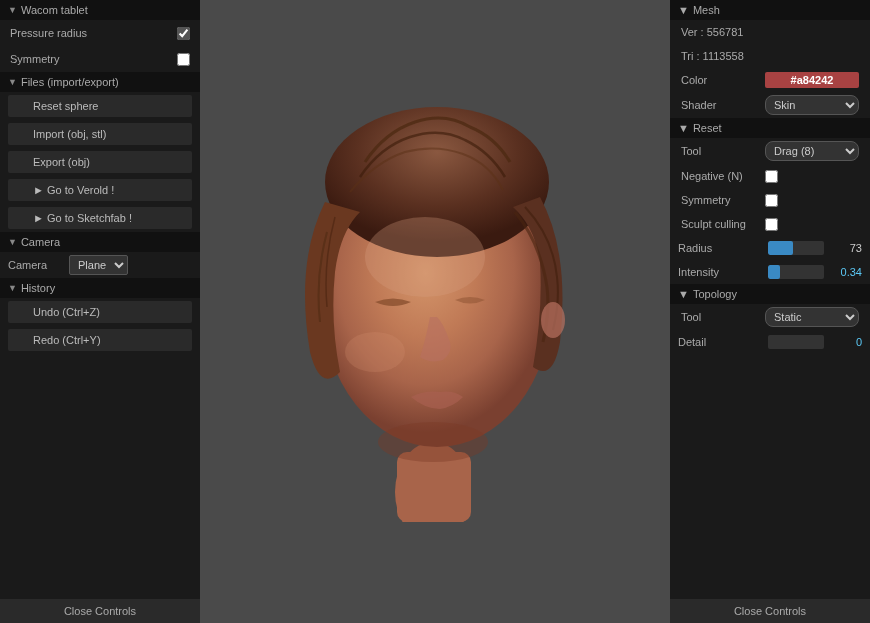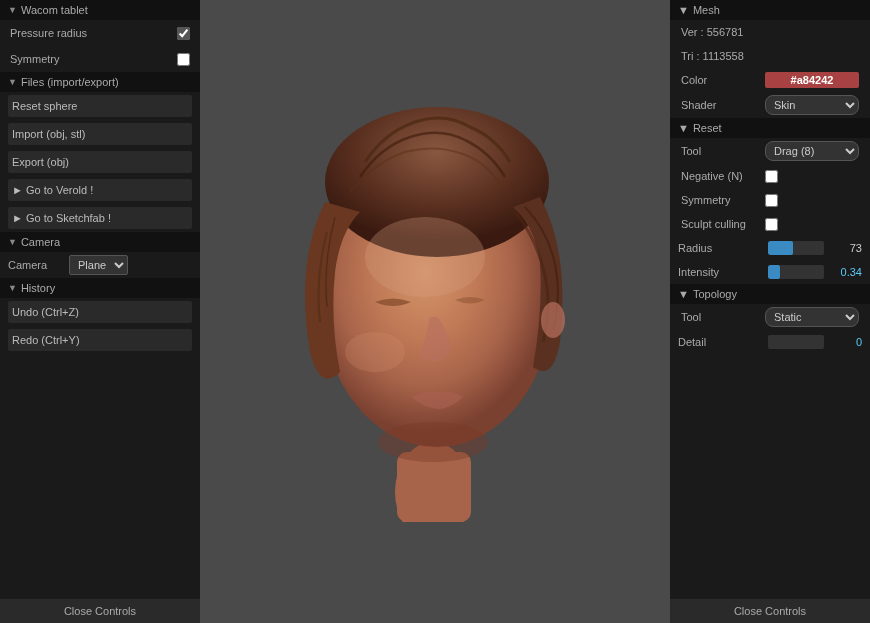--- a/index.html
+++ b/index.html
@@ -59,21 +59,21 @@
       cursor: pointer;
     }
 
     .panel-btn {
       display: block;
       width: calc(100% - 16px);
       margin: 3px 8px;
       background: #2a2a2a;
       border: none;
       color: #bbb;
-      padding: 5px 4px;
+      padding: 5px 25px;
       text-align: left;
       font-size: 11px;
       cursor: pointer;
       border-radius: 2px;
     }
 
     .camera-row {
       display: flex;
       align-items: center;
       padding: 3px 8px;

